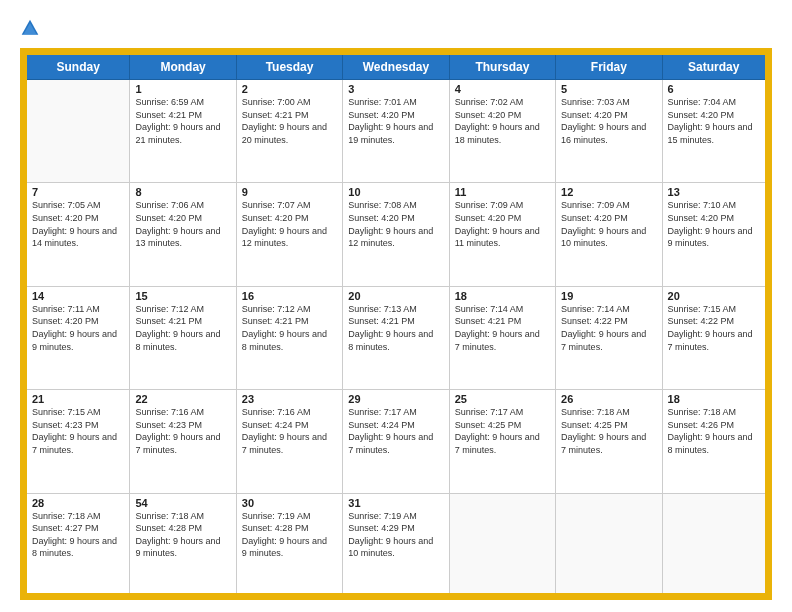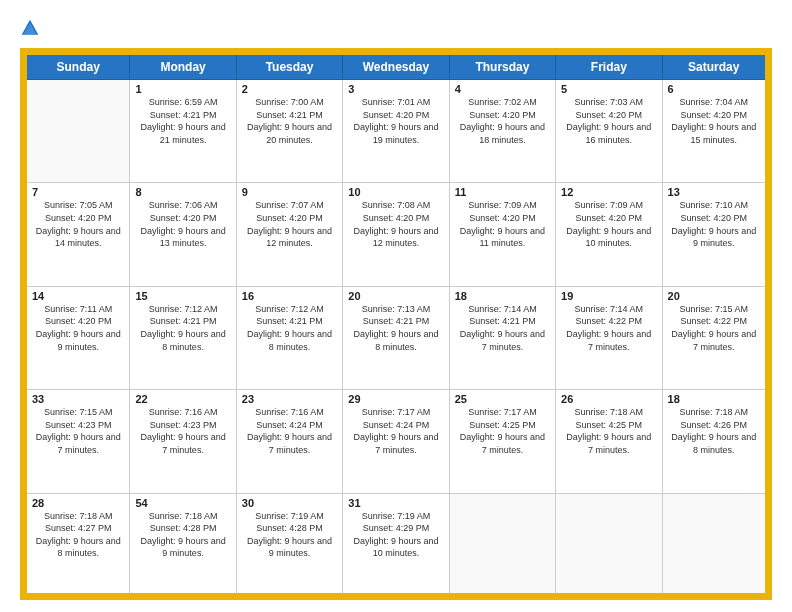--- a/index.html
+++ b/index.html
@@ -86,21 +86,20 @@
       font-size: 11px;
       font-weight: bold;
       color: #222;
       display: block;
       margin-bottom: 1px;
     }
     .day-info {
       font-size: 9px;
       color: #333;
       line-height: 1.4;
-      text-align: center;
     }
   </style>
 </head>
 <body>
 
 <div class="page">
   <div class="header">
     <div class="logo">
       <svg class="logo-icon" viewBox="0 0 24 24">
         <polygon points="12,2 22,20 2,20" fill="#2575c4"></polygon>
@@ -212,21 +211,21 @@
             <span class="day-num">19</span>
             <div class="day-info">Sunrise: 7:14 AM<br>Sunset: 4:22 PM<br>Daylight: 9 hours and<br>7 minutes.</div>
           </td>
           <td>
             <span class="day-num">20</span>
             <div class="day-info">Sunrise: 7:15 AM<br>Sunset: 4:22 PM<br>Daylight: 9 hours and<br>7 minutes.</div>
           </td>
         </tr>
         <tr>
           <td>
-            <span class="day-num">33</span>
+            <span class="day-num">21</span>
             <div class="day-info">Sunrise: 7:15 AM<br>Sunset: 4:23 PM<br>Daylight: 9 hours and<br>7 minutes.</div>
           </td>
           <td>
             <span class="day-num">22</span>
             <div class="day-info">Sunrise: 7:16 AM<br>Sunset: 4:23 PM<br>Daylight: 9 hours and<br>7 minutes.</div>
           </td>
           <td>
             <span class="day-num">23</span>
             <div class="day-info">Sunrise: 7:16 AM<br>Sunset: 4:24 PM<br>Daylight: 9 hours and<br>7 minutes.</div>
           </td>

